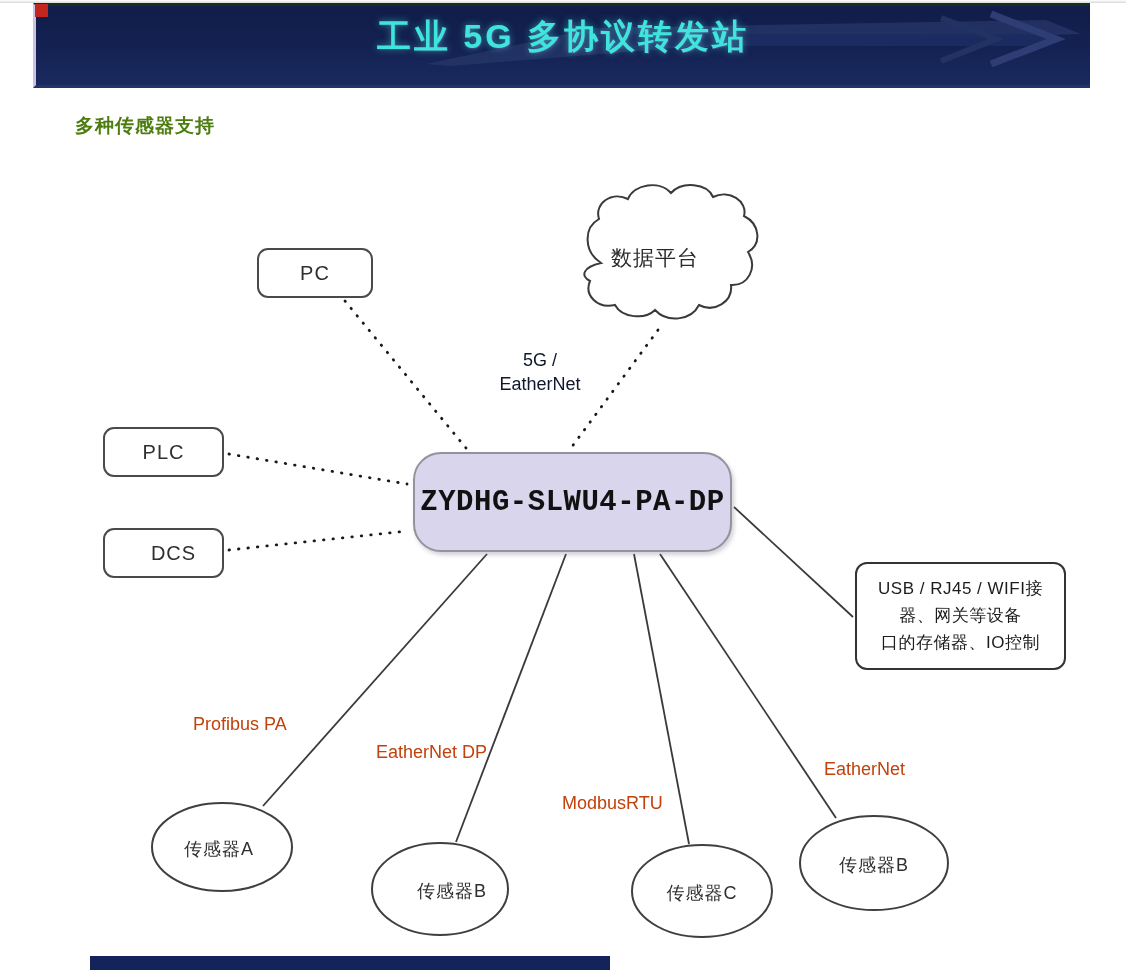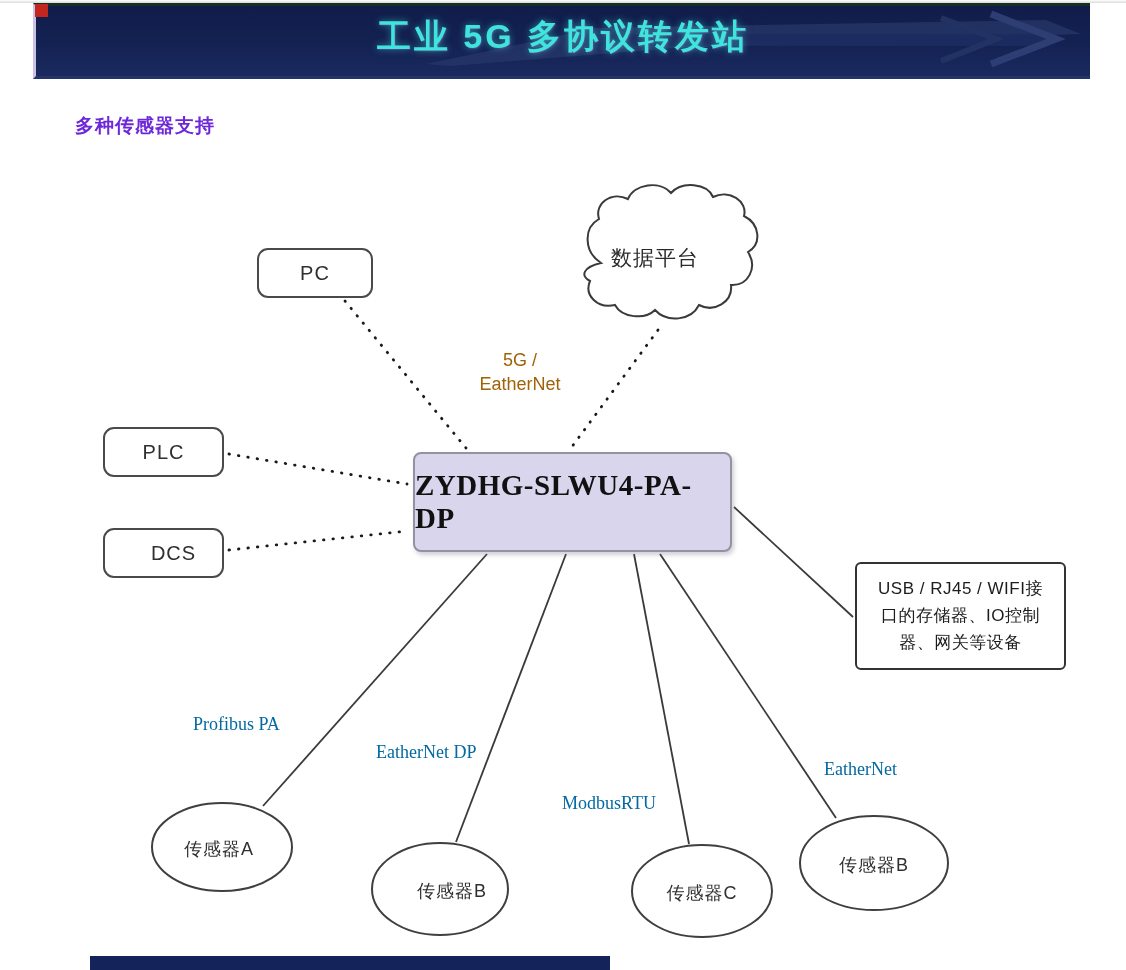--- a/index.html
+++ b/index.html
@@ -11,21 +11,21 @@
     height: 970px;
     background: #ffffff;
     overflow: hidden;
   }
   .top-rule {
     position: absolute; left: 0; top: 0; width: 1126px; height: 3px;
     background: linear-gradient(#ffffff, #d9d9d9);
   }
   
   .banner {
-    position: absolute; left: 33px; top: 3px; width: 1057px; height: 76px;
+    position: absolute; left: 33px; top: 3px; width: 1057px; height: 85px;
     background: linear-gradient(180deg, #101d4a 0%, #142253 55%, #1a2a5e 100%);
     border-top: 3px solid #16301f;
     border-left: 3px solid #c9c2e6;
     border-bottom: 3px solid #243469;
     overflow: hidden;
   }
   .banner-deco { position: absolute; left: 0; top: 0; }
   .banner-title {
     position: absolute; left: 0; top: 0; width: 100%; height: 61px;
     display: flex; align-items: center; justify-content: center;
@@ -34,69 +34,69 @@
     text-shadow: 0 0 7px rgba(63,228,220,0.55), 1px 1px 1px rgba(150,40,160,0.45);
     white-space: nowrap;
   }
   .corner-square {
     position: absolute; left: 35px; top: 4px; width: 13px; height: 13px;
     background: #c3251f; z-index: 5;
   }
   
   .section-title {
     position: absolute; left: 75px; top: 113px;
-    font-size: 19px; font-weight: bold; color: #6d28d9; letter-spacing: 1px;
+    font-size: 19px; font-weight: bold; color: #4d7c0f; letter-spacing: 1px;
   }
   
   #diagram-svg { position: absolute; left: 0; top: 0; }
   .node-box {
     position: absolute; background: #ffffff;
     border: 2.5px solid #4a4a4a; border-radius: 11px;
     display: flex; align-items: center; justify-content: center;
     font-size: 20px; color: #2f2f2f; letter-spacing: 1px;
   }
   .box-pc  { left: 257px; top: 248px; width: 116px; height: 50px; }
   .box-plc { left: 103px; top: 427px; width: 121px; height: 50px; }
   .box-dcs { left: 103px; top: 528px; width: 121px; height: 50px; padding-left: 20px; }
   .box-gateway {
     position: absolute; left: 413px; top: 452px; width: 319px; height: 100px;
-    background: #d8d5ec; border: 2px solid #95929f; border-radius: 8px;
+    background: #d8d5ec; border: 2px solid #95929f; border-radius: 28px;
     display: flex; align-items: center; justify-content: center;
-    font-family: Liberation Serif, serif; font-weight: bold;
+    font-family: Liberation Mono, monospace; font-weight: bold;
     font-size: 29px; color: #111111; letter-spacing: 0.5px;
     box-shadow: 2px 3px 4px rgba(120,120,140,0.35);
   }
   .box-devices {
     position: absolute; left: 855px; top: 562px; width: 211px; height: 108px;
-    background: #ffffff; border: 2px solid #333333; border-radius: 6px;
+    background: #ffffff; border: 2px solid #333333; border-radius: 12px;
     padding-top: 11px; text-align: center;
     font-size: 17px; color: #1c1c1c; line-height: 27px; letter-spacing: 0.5px;
   }
   .cloud-label {
     position: absolute; left: 585px; top: 244px; width: 140px;
     text-align: center; font-size: 21px; color: #2a2a2a; letter-spacing: 1px;
   }
   .sensor-label {
     position: absolute; text-align: center;
     font-size: 18px; color: #2f2f2f; letter-spacing: 1px;
   }
   .lbl-sensor-a { left: 149px; top: 837px; width: 140px; }
   .lbl-sensor-b { left: 372px; top: 879px; width: 160px; }
   .lbl-sensor-c { left: 632px; top: 881px; width: 140px; }
   .lbl-sensor-d { left: 800px; top: 853px; width: 148px; }
   .edge-label {
-    position: absolute; font-size: 18px; color: #0369a1; white-space: nowrap; font-family: Liberation Serif, serif;
+    position: absolute; font-size: 18px; color: #c2410c; white-space: nowrap;
   }
   .lbl-pa     { left: 193px; top: 714px; }
   .lbl-dp     { left: 376px; top: 742px; }
   .lbl-modbus { left: 554px; top: 793px; margin-left: 8px; }
   .lbl-eth-d  { left: 824px; top: 759px; }
   .lbl-uplink {
-    position: absolute; left: 450px; top: 348px; width: 140px;
-    text-align: center; font-size: 18px; color: #a16207; line-height: 24px;
+    position: absolute; left: 470px; top: 348px; width: 140px;
+    text-align: center; font-size: 18px; color: #0f172a; line-height: 24px;
   }
   .footer-bar {
     position: absolute; left: 90px; top: 956px; width: 520px; height: 14px;
     background: #15235b;
   }
 </style>
 </head>
 <body>
 
 <div id="page">
@@ -159,22 +159,22 @@
     <span>DCS</span>
   </div>
   <div class="cloud-label">数据平台</div>
 
   <div class="box-gateway">
     <span>ZYDHG-SLWU4-PA-DP</span>
   </div>
 
   <div class="box-devices">
     <div>USB / RJ45 / WIFI接</div>
+    <div>器、网关等设备</div>
     <div>口的存储器、IO控制</div>
-    <div>器、网关等设备</div>
   </div>
 
   <div class="sensor-label lbl-sensor-a">传感器A</div>
   <div class="sensor-label lbl-sensor-b">传感器B</div>
   <div class="sensor-label lbl-sensor-c">传感器C</div>
   <div class="sensor-label lbl-sensor-d">传感器B</div>
 
   <div class="lbl-uplink">
     <div>5G /</div>
     <div>EatherNet</div>

